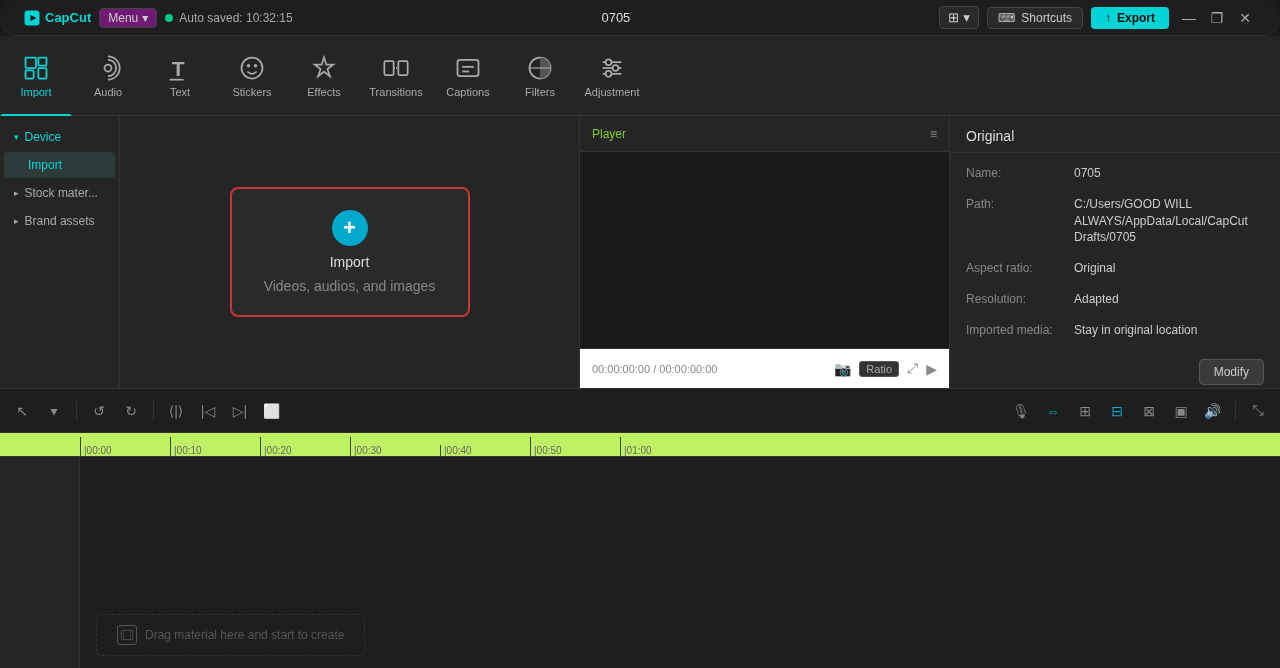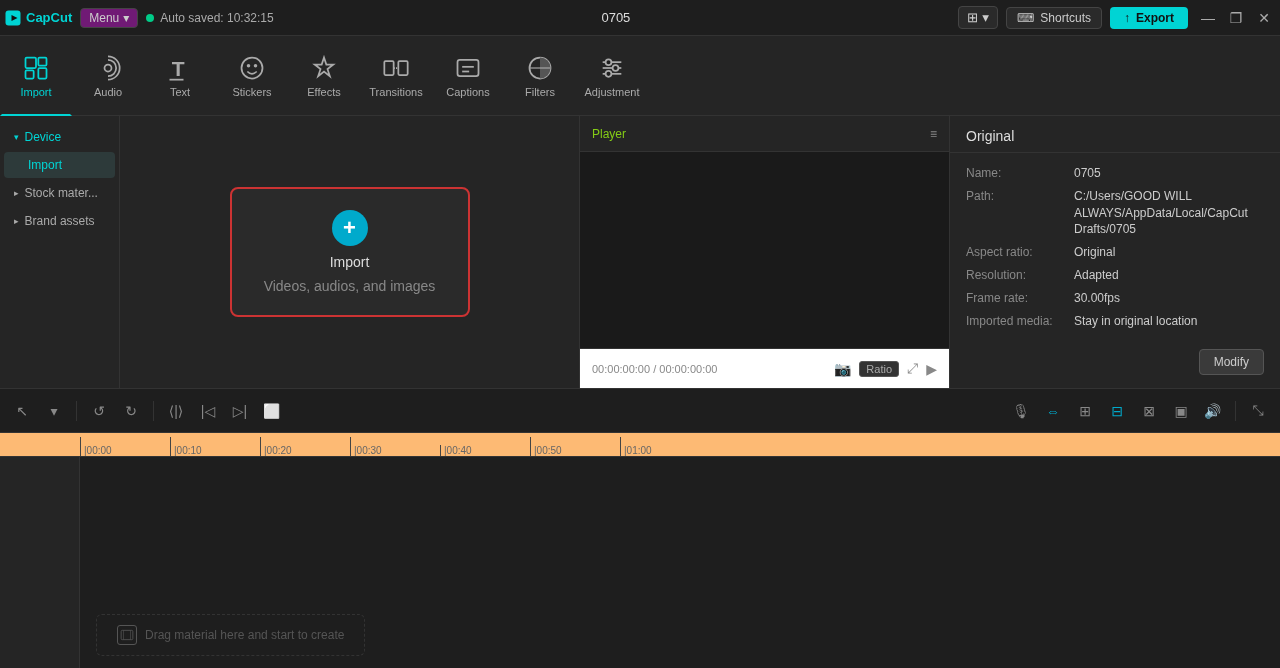--- a/index.html
+++ b/index.html
@@ -1,19 +1,19 @@
 <!DOCTYPE html>
 <html><head>
   <meta charset="utf-8">
   <style>
     * { box-sizing: border-box; margin: 0; padding: 0; }
     body { background: #1a1a1a; color: #ccc; font-family: -apple-system, BlinkMacSystemFont, 'Segoe UI', sans-serif; font-size: 12px; overflow: hidden; width: 1280px; height: 668px; display: flex; flex-direction: column; }
 
     
-    .topbar { display: flex; align-items: center; height: 36px; background: #1e1e1e; border-bottom: 1px solid #333; padding: 0 4px; gap: 8px; flex-shrink: 0; }
+    .topbar { display: flex; align-items: center; height: 36px; background: #1e1e1e; border-bottom: 1px solid #333; padding: 0 23px; gap: 8px; flex-shrink: 0; border-radius: 17px; }
     .topbar-logo { display: flex; align-items: center; gap: 4px; color: #00d4d4; font-weight: 700; font-size: 13px; }
     .topbar-logo svg { width: 18px; height: 18px; }
     .menu-btn { background: #701a75; border: 1px solid #444; border-radius: 4px; color: #ccc; padding: 2px 8px; cursor: pointer; display: flex; align-items: center; gap: 4px; font-size: 12px; }
     .autosave { display: flex; align-items: center; gap: 6px; color: #aaa; font-size: 12px; }
     .autosave-dot { width: 8px; height: 8px; border-radius: 50%; background: #00cc88; }
     .topbar-center { flex: 1; display: flex; justify-content: center; }
     .project-name { color: #ddd; font-size: 13px; font-weight: 500; }
     .topbar-right { display: flex; align-items: center; gap: 8px; }
     .layout-btn { background: #2a2a2a; border: 1px solid #444; border-radius: 4px; padding: 3px 8px; color: #ccc; cursor: pointer; display: flex; align-items: center; gap: 4px; }
     .shortcuts-btn { background: #2a2a2a; border: 1px solid #444; border-radius: 4px; padding: 3px 10px; color: #ccc; cursor: pointer; display: flex; align-items: center; gap: 6px; font-size: 12px; }
@@ -52,21 +52,21 @@
     .player-controls { display: flex; align-items: center; justify-content: space-between; height: 40px; padding: 0 12px; border-top: 1px solid #333; background: #ffffff; }
     .player-time { color: #888; font-size: 11px; }
     .player-btns { display: flex; align-items: center; gap: 8px; }
     .player-btn { background: none; border: none; color: #888; cursor: pointer; font-size: 14px; }
     .ratio-btn { background: #333; border: 1px solid #555; border-radius: 3px; color: #aaa; padding: 1px 6px; font-size: 11px; cursor: pointer; }
 
     
     .right-panel { width: 330px; background: #252525; display: flex; flex-direction: column; flex-shrink: 0; }
     .details-header { padding: 12px 16px 8px; border-bottom: 1px solid #333; }
     .details-title { color: #ddd; font-size: 14px; font-weight: 500; }
-    .details-body { padding: 12px 16px; display: flex; flex-direction: column; gap: 6px; flex: 1; }
+    .details-body { padding: 12px 16px; display: flex; flex-direction: column; gap: 14px; flex: 1; }
     .detail-row { display: flex; align-items: flex-start; gap: 8px; }
     .detail-label { color: #888; width: 100px; flex-shrink: 0; font-size: 12px; padding-top: 1px; }
     .detail-value { color: #ccc; font-size: 12px; flex: 1; line-height: 1.4; }
     .modify-btn { margin: 8px 16px 16px auto; background: #3a3a3a; border: 1px solid #555; border-radius: 4px; color: #ccc; padding: 5px 14px; cursor: pointer; font-size: 12px; display: block; }
 
     
     .timeline-area { height: 280px; background: #1e1e1e; border-top: 1px solid #333; display: flex; flex-direction: column; flex-shrink: 0; }
     .timeline-toolbar { display: flex; align-items: center; height: 44px; padding: 0 8px; border-bottom: 1px solid #333; gap: 4px; }
     .tl-btn { background: none; border: none; color: #888; cursor: pointer; font-size: 14px; width: 28px; height: 28px; display: flex; align-items: center; justify-content: center; border-radius: 4px; }
     .tl-separator { width: 1px; height: 20px; background: #333; margin: 0 4px; }
@@ -285,24 +285,20 @@
         <span class="detail-label">Path:</span>
         <span class="detail-value">C:/Users/GOOD WILL ALWAYS/AppData/Local/CapCut Drafts/0705</span>
       </div>
       <div class="detail-row">
         <span class="detail-label">Aspect ratio:</span>
         <span class="detail-value">Original</span>
       </div>
       <div class="detail-row">
         <span class="detail-label">Resolution:</span>
         <span class="detail-value">Adapted</span>
-      </div>
-      <div class="detail-row">
-        <span class="detail-label">Frame rate:</span>
-        <span class="detail-value">30.00fps</span>
       </div>
       <div class="detail-row">
         <span class="detail-label">Imported media:</span>
         <span class="detail-value">Stay in original location</span>
       </div>
     </div>
     <button class="modify-btn">Modify</button>
   </div>
 </div>
 
@@ -323,21 +319,21 @@
       <button class="tl-btn" style="color:#00aacc;">⇔</button>
       <button class="tl-btn">⊞</button>
       <button class="tl-btn" style="color:#00aacc;">⊟</button>
       <button class="tl-btn">⊠</button>
       <button class="tl-btn">▣</button>
       <button class="tl-btn">🔊</button>
       <div class="tl-separator"></div>
       <button class="tl-btn">⤡</button>
     </div>
   </div>
-  <div class="timeline-ruler" style="display:flex; align-items:flex-end; padding: 0 80px; height:24px; background:#fdba74; border-bottom:1px solid #333; overflow:hidden;">
+  <div class="timeline-ruler" style="display:flex; align-items:flex-end; padding: 0 80px; height:24px; background:#bef264; border-bottom:1px solid #333; overflow:hidden;">
     <div style="display:flex; width:100%; gap:0;">
       <div class="ruler-mark" style="width:90px;">|00:00</div>
       <div class="ruler-mark" style="width:90px;">|00:10</div>
       <div class="ruler-mark" style="width:90px;">|00:20</div>
       <div class="ruler-mark" style="width:90px;">|00:30</div>
       <div class="ruler-mark" style="width:90px;margin-top:8px;">|00:40</div>
       <div class="ruler-mark" style="width:90px;">|00:50</div>
       <div class="ruler-mark" style="width:90px;">|01:00</div>
     </div>
   </div>

